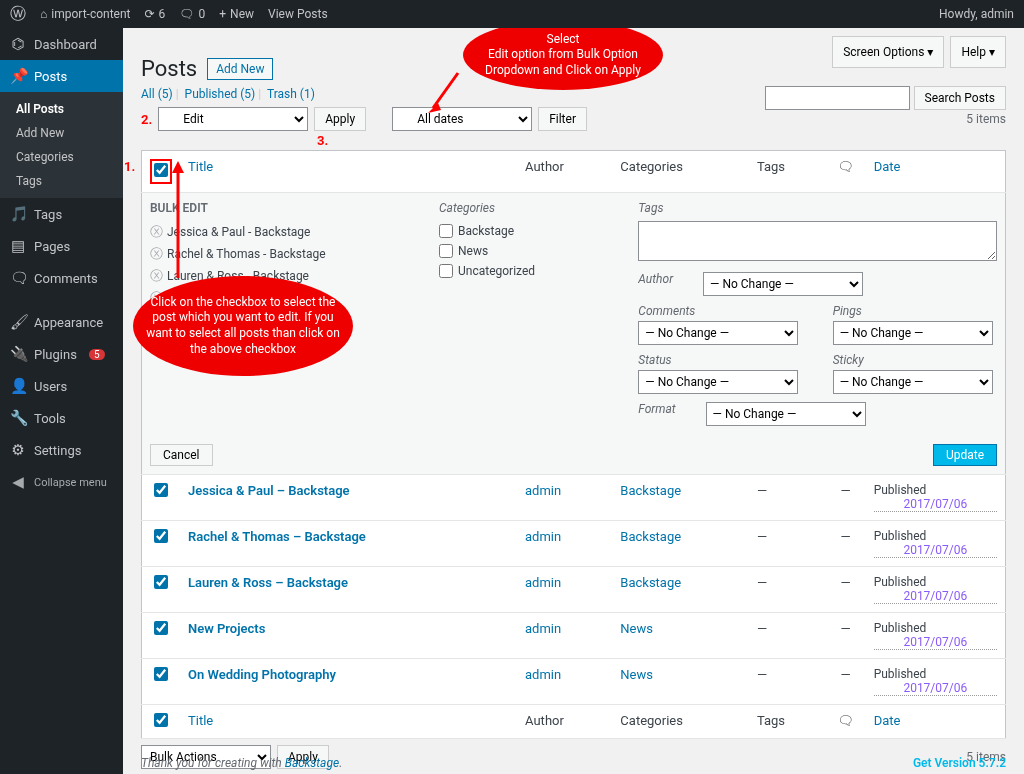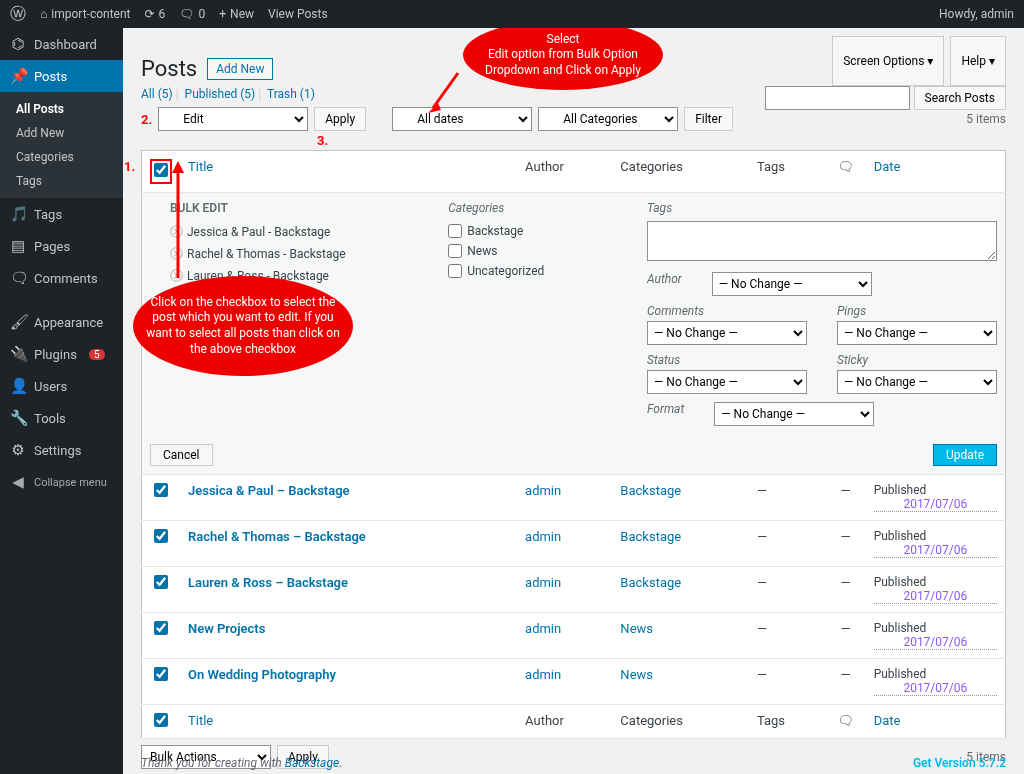--- a/index.html
+++ b/index.html
@@ -18,21 +18,21 @@
 .sidebar-item.current::after { content: ''; position: absolute; right: -8px; top: 50%; transform: translateY(-50%); border: 8px solid transparent; border-right-color: #f1f1f1; }
 .sidebar-sub { background: #2c3338; padding: 5px 4px; }
 .sidebar-sub-item { padding: 5px 12px; cursor: pointer; font-size: 12px; color: #c3c4c7; }
 .sidebar-sub-item.active { color: #fff; font-weight: 600; }
 .sidebar .icon { width: 16px; text-align: center; font-size: 15px; }
 .badge-update { background: #d63638; color: #fff; border-radius: 9px; font-size: 10px; padding: 0 5px; margin-left: 4px; }
 
 
 .content { position: absolute; left: 123px; right: 0; top: 28px; bottom: 0; padding: 10px 18px; background: #f1f1f1; overflow: hidden; }
 .top-right-buttons { position: absolute; top: 8px; right: 18px; display: flex; gap: 6px; }
-.screen-btn { background: #f6f7f7; border: 1px solid #ccc; padding: 17px 10px; font-size: 12px; cursor: pointer; }
+.screen-btn { background: #f6f7f7; border: 1px solid #ccc; padding: 8px 10px; font-size: 12px; cursor: pointer; }
 
 .heading { display: flex; align-items: center; gap: 10px; margin-bottom: 6px; margin-top: 18px; }
 .heading h1 { font-size: 22px; font-weight: 400; color: #1d2327; }
 .add-new { color: #0073aa; border: 1px solid #0073aa; background: #f6f7f7; padding: 3px 8px; font-size: 12px; cursor: pointer; text-decoration: none; }
 
 .filter-links { font-size: 12px; margin-bottom: 6px; }
 .filter-links a { color: #0073aa; text-decoration: none; }
 .filter-links .sep { color: #ccc; margin: 0 3px; }
 
 .search-row { display: flex; justify-content: flex-end; gap: 4px; margin-bottom: 4px; position: absolute; right: 18px; top: 58px; }
@@ -56,21 +56,21 @@
 table.posts .cb { width: 28px; text-align: center; }
 table.posts td.title a { color: #0073aa; font-weight: 600; text-decoration: none; }
 table.posts td a { color: #0073aa; text-decoration: none; }
 .status-pub { color: #3c434a; font-size: 12px; }
 .date-val { color: #8b5cf6; border-bottom: 1px dotted #999; font-size: 12px; text-align: center; }
 
 
 .bulk-edit { background: #f6f7f7; }
 .bulk-edit td { padding: 10px 12px; }
 .bulk-edit-cols { display: flex; gap: 20px; }
-.bulk-col { flex: 1; margin-left: 20px; }
+.bulk-col { flex: 1; }
 .bulk-col h4 { font-size: 12px; text-transform: uppercase; color: #646970; margin-bottom: 6px; font-weight: 600; }
 .bulk-col ul { list-style: none; }
 .bulk-col ul li { font-size: 12px; color: #3c434a; padding: 2px 0; display: flex; align-items: center; gap: 4px; }
 .remove-x { color: #a7aaad; cursor: pointer; font-size: 13px; }
 .cat-list label { display: flex; align-items: center; gap: 5px; font-size: 12px; padding: 3px 0; }
 .tags-box { width: 100%; height: 40px; border: 1px solid #8c8f94; }
 .field-row { display: flex; gap: 30px; margin: 8px 0; }
 .field-row label { display: block; font-style: italic; font-size: 12px; color: #646970; margin-bottom: 3px; }
 .field-row select { width: 160px; border: 1px solid #8c8f94; padding: 2px; height: 24px; font-size: 12px; background: #fff; }
 .bulk-buttons { display: flex; justify-content: space-between; margin-top: 10px; }
@@ -201,21 +201,20 @@
     <input type="text" style="">
     <button>Search Posts</button>
   </div>
 
   <div class="bulk-row">
     <span class="redlabel">2.</span>
     <select class="redbox" style="width:150px"><option>Edit</option></select>
     <button class="redbox">Apply</button>
     <span style="width:14px"></span>
     <select style="width:140px"><option>All dates</option></select>
-    <select style="width:140px"><option>All Categories</option></select>
     <button>Filter</button>
     <span class="items-count">5 items</span>
   </div>
   <div style="margin-left:176px;margin-top:-4px;margin-bottom:2px"><span class="redlabel">3.</span></div>
 
   <table class="posts">
     <thead>
       <tr>
         <th class="cb"><span class="redlabel" style="position:absolute;margin-left:-26px">1.</span><span class="redbox" style="padding:2px;display:inline-block"><input type="checkbox" checked="" class="checked" style=""></span></th>
         <th class="sortable">Title</th>

